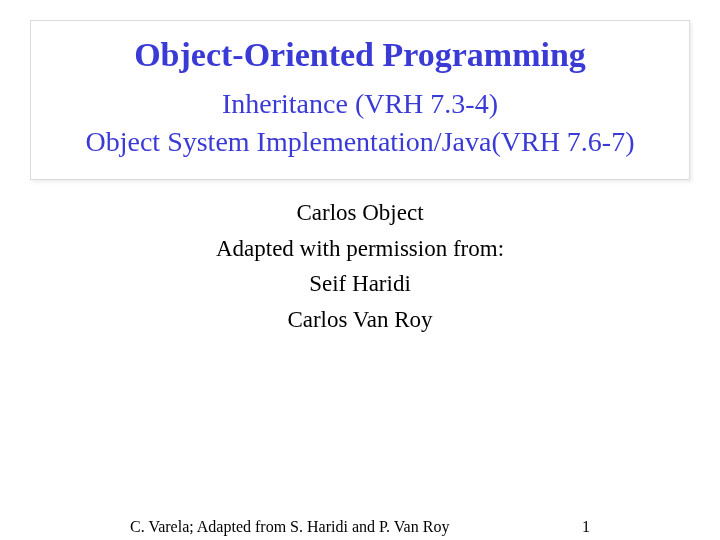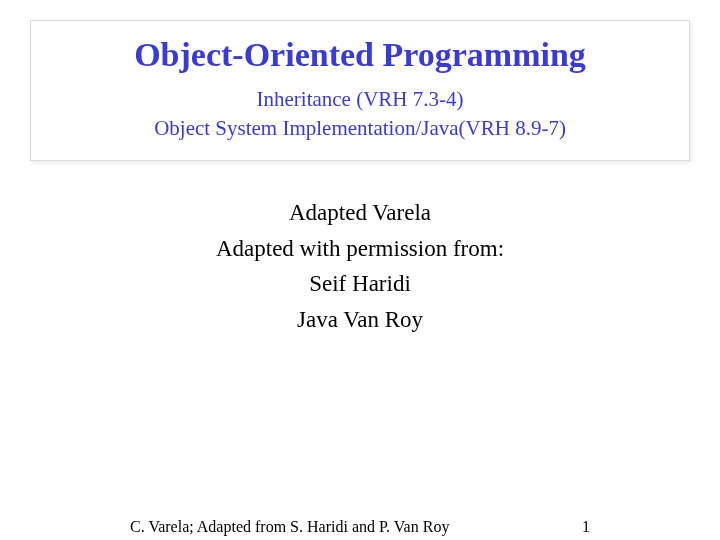--- a/index.html
+++ b/index.html
@@ -27,21 +27,21 @@
     }
     .title-main {
       color: #3a3ad6;
       font-size: 34px;
       font-weight: bold;
       line-height: 1.3;
       margin-bottom: 8px;
     }
     .title-sub {
       color: #3a3ad6;
-      font-size: 21px;
+      font-size: 28px;
       font-weight: normal;
       line-height: 1.35;
     }
     .body-text {
       position: absolute;
       top: 195px;
       left: 0;
       right: 0;
       text-align: center;
       color: #000000;
@@ -68,26 +68,26 @@
       position: absolute;
       right: 130px;
     }
   </style>
 </head>
 <body>
 
 <div class="title-box">
   <div class="title-main">Object-Oriented Programming</div>
   <div class="title-sub">Inheritance (VRH 7.3-4)</div>
-  <div class="title-sub">Object System Implementation/Java(VRH 8.9-7)</div>
+  <div class="title-sub">Object System Implementation/Java(VRH 7.6-7)</div>
 </div>
 
 <div class="body-text">
-  <div>Adapted Varela</div>
+  <div>Carlos Object</div>
   <div>Adapted with permission from:</div>
   <div>Seif Haridi</div>
-  <div>Java Van Roy</div>
+  <div>Carlos Van Roy</div>
 </div>
 
 <div class="footer">
   <span class="footer-credit">C. Varela; Adapted from S. Haridi and P. Van Roy</span>
   <span class="footer-page">1</span>
 </div>
 
 </body></html>

